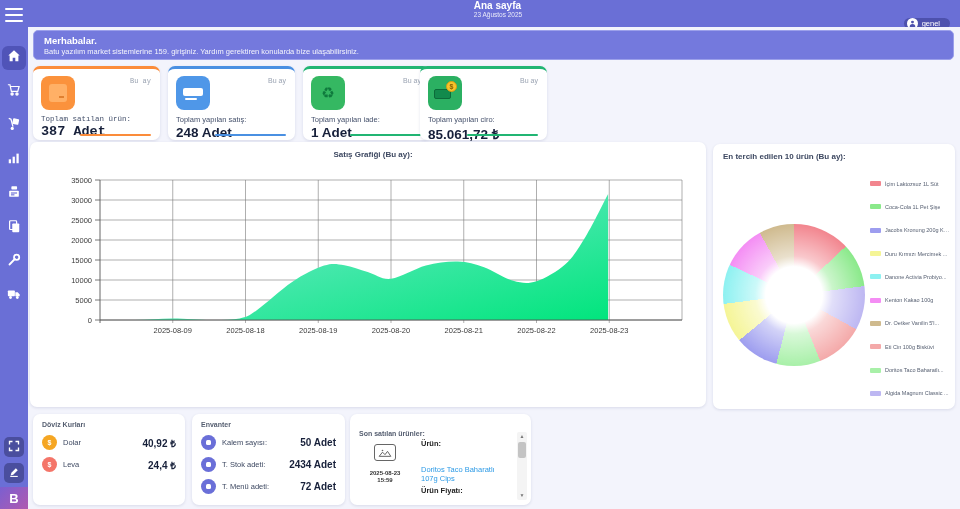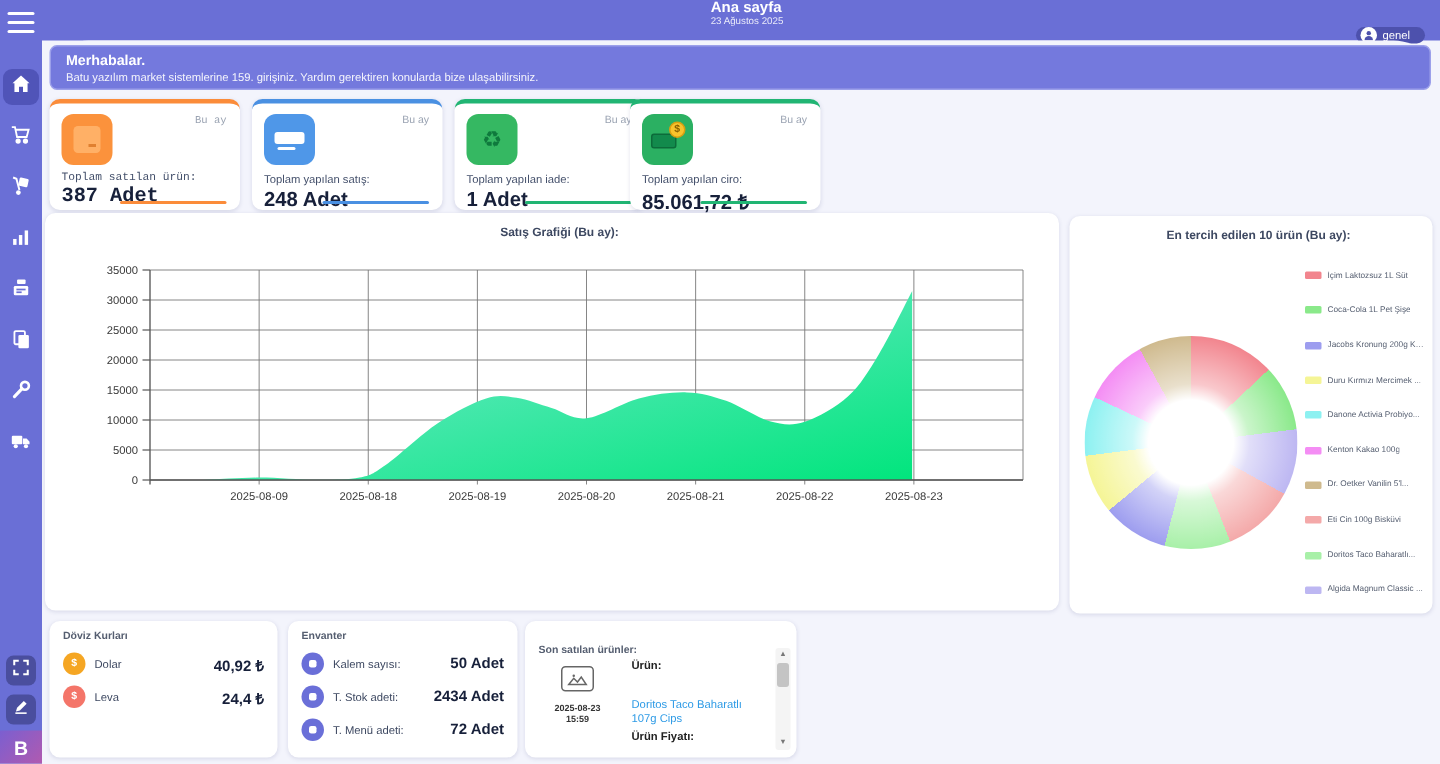--- a/index.html
+++ b/index.html
@@ -22,42 +22,42 @@
   #header { position:absolute; left:28px; top:0; width:932px; height:27px; background:#6a6fd6; color:#fff; display:flex; align-items:center;flex-direction:column; }
   #header-titles { margin-left:8px; }
   #header-title { font-size:10px; font-weight:bold; line-height:11px; }
   #header-date { font-size:6.5px; opacity:.85; }
   #user-pill { margin-left:auto; margin-right:10px; background:#4d51ad; border-radius:9px; height:16px; display:flex; align-items:center; padding:0 10px 0 3px; gap:4px; cursor:pointer; }
   #user-pill .avatar { width:11px; height:11px; border-radius:50%; background:#fff; display:flex; align-items:center; justify-content:center; }
   #user-pill .avatar svg { width:9px; height:9px; }
   #user-pill span { font-size:7.5px; color:#fff; }
 
   
-  #main { position:absolute; left:28px; top:27px; width:932px; height:482px; background:#f3f4fc;border-radius:31px; }
+  #main { position:absolute; left:28px; top:27px; width:932px; height:482px; background:#f3f4fc; }
   .card { position:absolute; background:#fff; border-radius:7px; box-shadow:0 1px 3px rgba(60,64,120,.14); }
 
   
   #banner { position:absolute; left:5px; top:3px; width:921px; height:30px; background:#7479dd; border:1px solid #9ca0ea; border-radius:5px; color:#fff; padding:4px 10px; }
   #banner-title { font-size:9.5px; font-weight:bold; }
   #banner-text { font-size:7.5px; opacity:.92; margin-top:1px; }
 
   
   .stat-card { top:39px; width:127px; height:74px; padding:7px 8px; border-top:3px solid #ccc; }
   .stat-icon { width:34px; height:34px; border-radius:8px; position:relative; }
   .stat-period { position:absolute; top:8px; right:9px; font-size:7px; color:#9aa3b2; }
   .stat-label { font-size:7.5px; color:#44506b; margin-top:5px; }
   .stat-value { font-size:13.5px; font-weight:bold; color:#17203a; margin-top:1px; }
   .stat-line { position:absolute; bottom:4px; right:9px; height:2px; width:56%; border-radius:1px; }
 
   
   #chart-card { left:2px; top:115px; width:676px; height:265px;text-align:center; }
   .panel-title { font-size:8px; font-weight:bold; color:#3d4861; padding:8px 0 0 10px; }
   #area-svg { position:absolute; left:0; top:14px; }
 
-  #products-card { left:685px; top:117px; width:242px; height:265px;text-align:center; }
+  #products-card { left:685px; top:117px; width:242px; height:265px; }
   #donut { position:absolute; left:10px; top:80px; width:142px; height:142px; border-radius:50%; }
   #legend { position:absolute; left:157px; top:28px; width:80px; }
   .legend-item { display:flex; align-items:center; gap:4px; height:23.3px; cursor:pointer; }
   .legend-swatch { width:11px; height:5px; border-radius:1px; flex:0 0 auto; }
   .legend-label { font-size:5.5px; color:#555e70; white-space:nowrap; overflow:hidden; text-overflow:ellipsis; }
 
   
   .mini-title { font-size:7px; font-weight:bold; color:#555e70; }
   #currency-card { left:5px; top:387px; width:152px; height:91px; padding:7px 9px; }
   #inventory-card { left:164px; top:387px; width:153px; height:91px; padding:7px 9px; }

